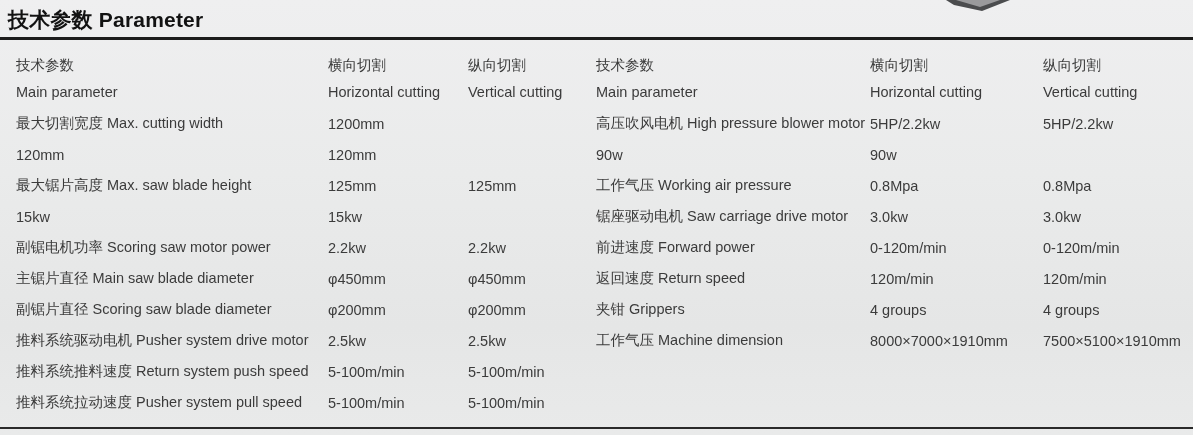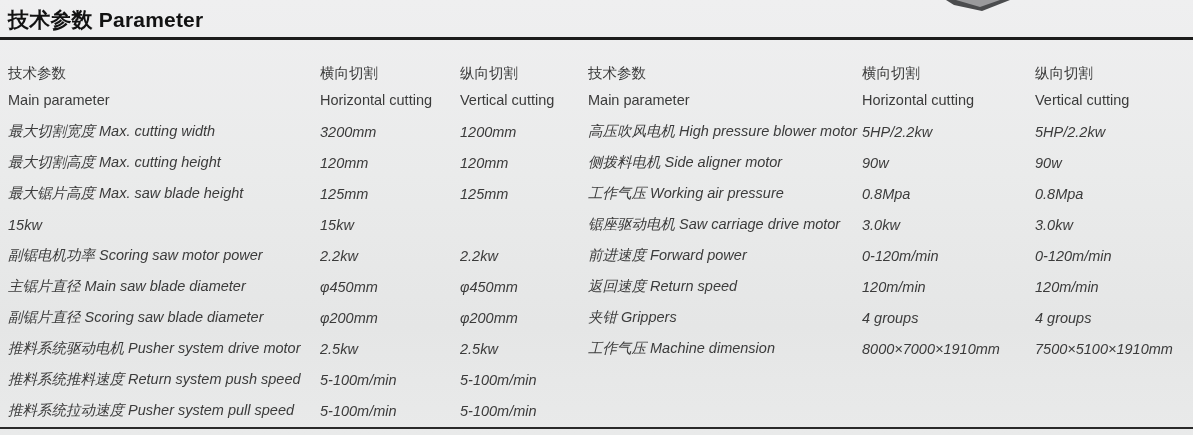--- a/index.html
+++ b/index.html
@@ -11,32 +11,32 @@
     color:#3b3b3b;
   }
   .page-title {
     position:absolute; top:6px; left:8px;
     font-size:21px; font-weight:bold; color:#121212; letter-spacing:0.2px;
   }
   .rule-top { position:absolute; top:37px; left:0; width:100%; height:3px; background:#1c1c1c; }
   .rule-bottom { position:absolute; top:427px; left:0; width:100%; height:2px; background:#2a2a2a; }
   .corner-decor { position:absolute; top:0; left:938px; width:78px; height:14px; }
 
-  .content { position:absolute; top:60px; left:0; right:0; display:flex; }
+  .content { position:absolute; top:52px; left:0; right:0; display:flex;padding-left:8px; }
   .table { font-size:14.5px; }
   .t0 { width:588px; padding-left:8px; }
   .t1 { flex:1; }
   .hdr, .row { display:grid; align-items:center; }
   .t0 .hdr, .t0 .row { grid-template-columns:312px 140px 1fr; }
   .t1 .hdr, .t1 .row { grid-template-columns:274px 173px 1fr; }
   .hdr { margin-bottom:2px; }
   .hcell { line-height:27px; }
   .hcell .zh, .hcell .en { display:block; height:27px; white-space:nowrap; }
   .row { height:31px; }
-  .cell { white-space:nowrap; overflow:hidden;font-style:italic; }
+  .cell { white-space:nowrap; overflow:hidden; }
 </style>
 </head>
 <body>
 
 <div class="canvas">
 
   <div class="page-title">技术参数 Parameter</div>
   <div class="rule-top"></div>
 
   <svg class="corner-decor" viewBox="0 0 78 14" xmlns="http://www.w3.org/2000/svg">
@@ -57,25 +57,23 @@
           <span class="en">Horizontal cutting</span>
         </div>
         <div class="hcell">
           <span class="zh">纵向切割</span>
           <span class="en">Vertical cutting</span>
         </div>
       </div>
       <div>
           <div class="row">
             <div class="cell">最大切割宽度 Max. cutting width</div>
-            <div class="cell">3200mm</div>
             <div class="cell">1200mm</div>
           </div>
           <div class="row">
-            <div class="cell">最大切割高度 Max. cutting height</div>
             <div class="cell">120mm</div>
             <div class="cell">120mm</div>
           </div>
           <div class="row">
             <div class="cell">最大锯片高度 Max. saw blade height</div>
             <div class="cell">125mm</div>
             <div class="cell">125mm</div>
           </div>
           <div class="row">
             <div class="cell">15kw</div>
@@ -129,21 +127,20 @@
           <span class="en">Vertical cutting</span>
         </div>
       </div>
       <div>
           <div class="row">
             <div class="cell">高压吹风电机 High pressure blower motor</div>
             <div class="cell">5HP/2.2kw</div>
             <div class="cell">5HP/2.2kw</div>
           </div>
           <div class="row">
-            <div class="cell">侧拨料电机 Side aligner motor</div>
             <div class="cell">90w</div>
             <div class="cell">90w</div>
           </div>
           <div class="row">
             <div class="cell">工作气压 Working air pressure</div>
             <div class="cell">0.8Mpa</div>
             <div class="cell">0.8Mpa</div>
           </div>
           <div class="row">
             <div class="cell">锯座驱动电机 Saw carriage drive motor</div>

